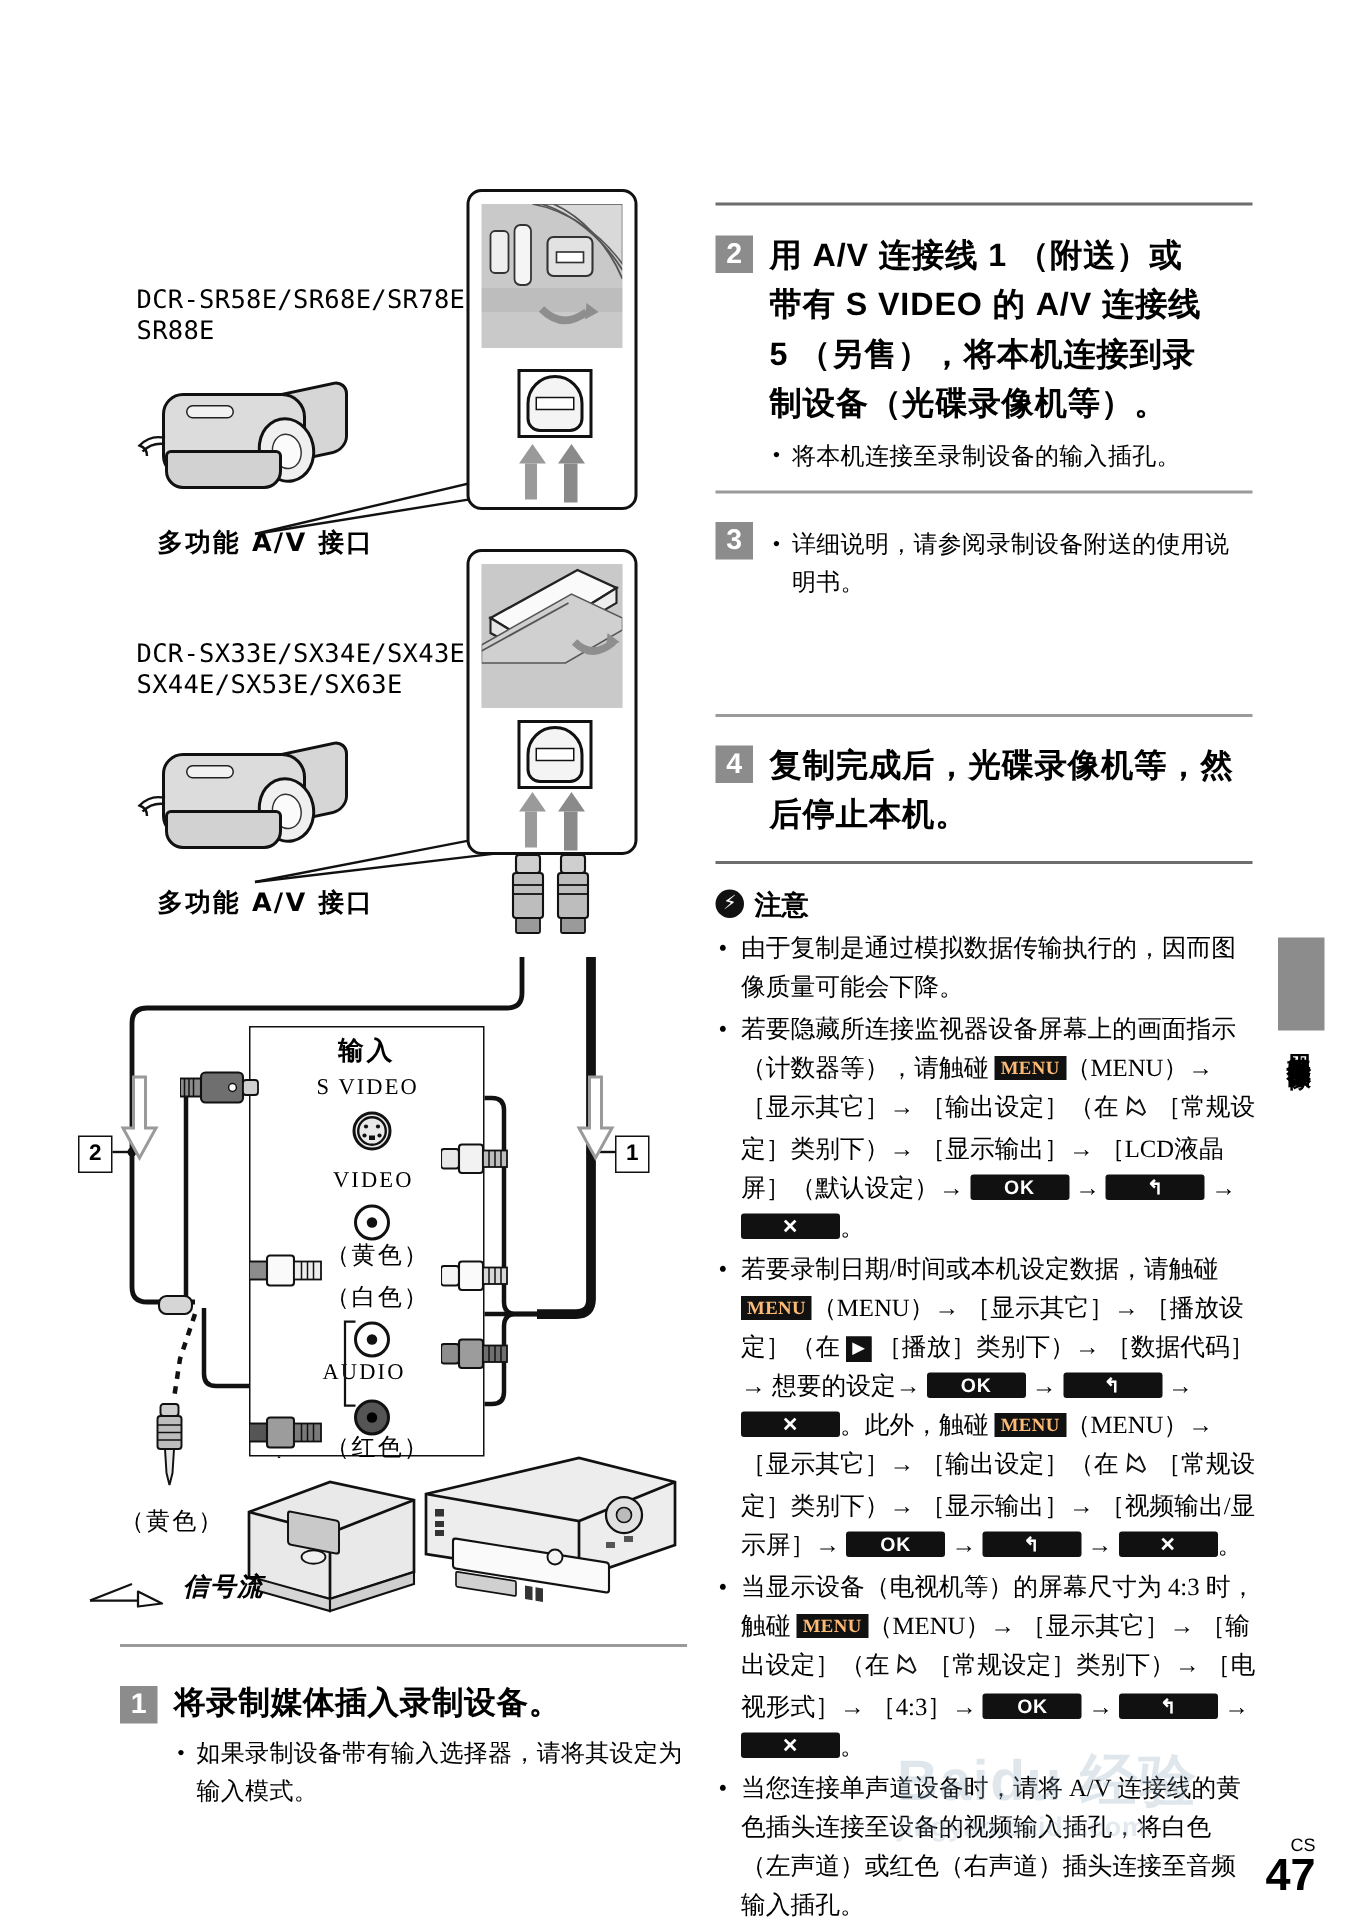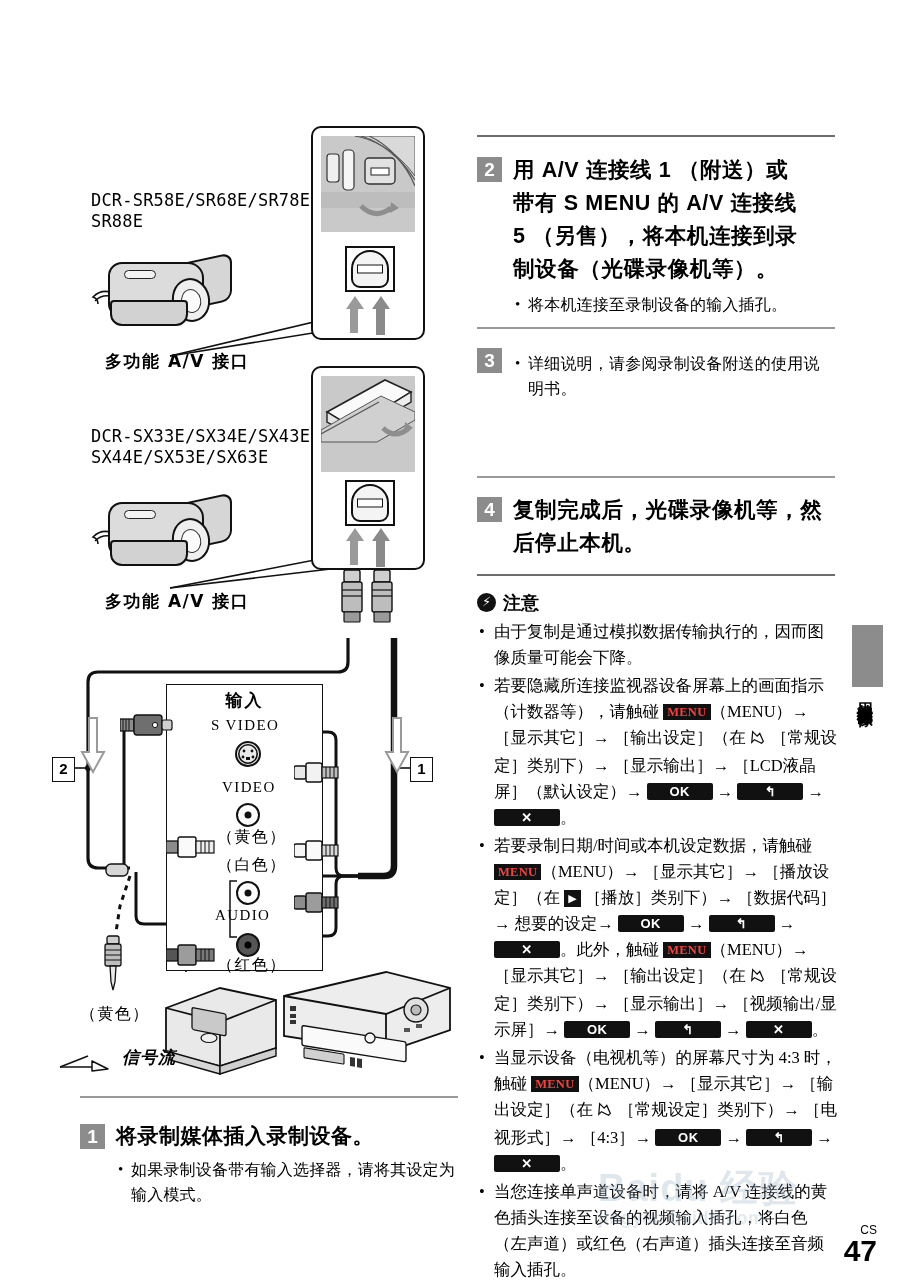--- a/index.html
+++ b/index.html
@@ -173,21 +173,21 @@
     font-family:"Liberation Serif","DejaVu Serif",serif;margin-bottom:2px;
   }
   .note:before{content:"\2022";position:absolute;left:2px;top:0;}
   .kbtn{
     display:inline-block;background:#111;color:#fff;border-radius:2px;
     padding:0 9px;font-size:13px;font-weight:700;line-height:17px;
     vertical-align:1px;font-family:"Liberation Sans",sans-serif;letter-spacing:.5px;
   }
   .kbtn.wide{min-width:48px;text-align:center;}
   .kmenu{
-    display:inline-block;background:#111;color:#ef4444;
+    display:inline-block;background:#111;color:#fdba74;
     padding:0 4px;font-size:12.5px;font-weight:700;line-height:16px;
     vertical-align:1px;letter-spacing:.3px;
   }
   .kicon-wrench{display:inline-block;width:17px;vertical-align:-2px;}
   .kicon-play{
     display:inline-block;background:#111;color:#fff;padding:0 3px;font-size:11px;
     line-height:15px;vertical-align:1px;border:1.5px solid #111;
   }
 
   
@@ -501,21 +501,21 @@
   </div>
 
   <div id="right-column">
 
     <div class="rule thick" style="left:5px;top:9px;width:358px;"></div>
 
     <div class="step" style="left:5px;top:28px;width:358px;">
       <div class="step-badge">2</div>
       <div class="r-step-title">
         <div>用 A/V 连接线 1 （附送）或</div>
-        <div>带有 S MENU 的 A/V 连接线</div>
+        <div>带有 S VIDEO 的 A/V 连接线</div>
         <div>5 （另售），将本机连接到录</div>
         <div>制设备（光碟录像机等）。</div>
       </div>
       <div class="bullets">
         <div class="bullet">将本机连接至录制设备的输入插孔。</div>
       </div>
     </div>
 
     <div class="rule" style="left:5px;top:201px;width:358px;"></div>
 

